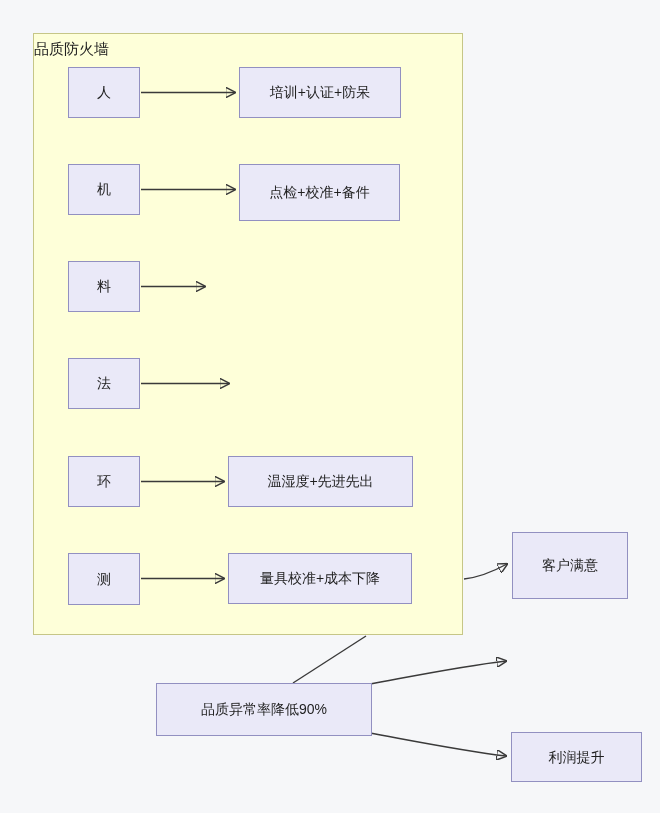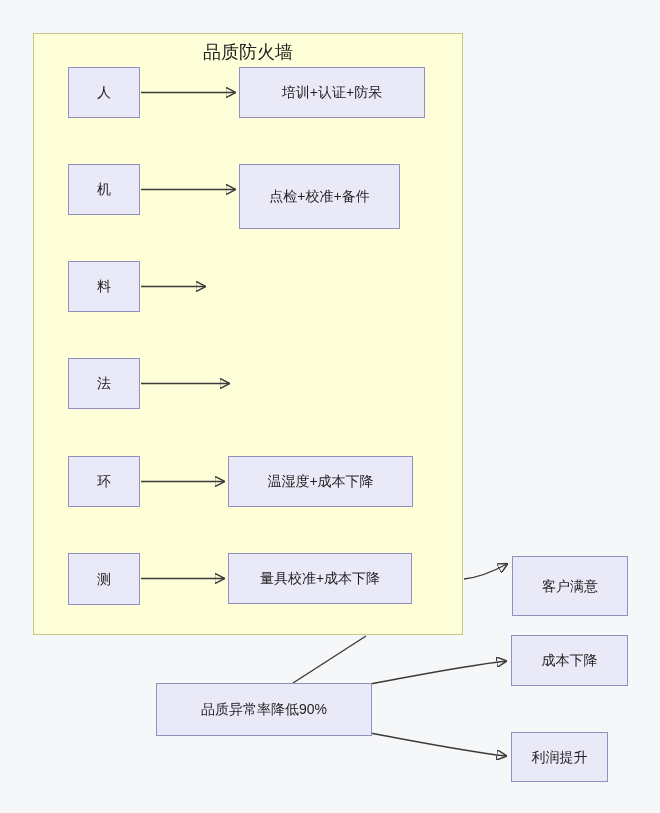--- a/index.html
+++ b/index.html
@@ -20,22 +20,22 @@
     left:33px; top:33px;
     width:430px; height:602px;
     background: var(--container-fill, #feffd9);
     border:1px solid var(--container-border, #c6c687);
     box-sizing:border-box;
   }
   .firewall-title{
     position:absolute;
     left:0; top:6px;
     width:100%;
-    text-align:center;
-    font-size:18px;
+    text-align:left;
+    font-size:15px;
     color:#1f1f1f;
   }
   .node{
     position:absolute;
     display:flex;
     align-items:center;
     justify-content:center;
     box-sizing:border-box;
     background: var(--node-fill, #eae9f8);
     border:1.4px solid var(--node-border, #9290c1);
@@ -83,60 +83,57 @@
     <path d="M293,683 L366,636"></path>
 
     <path d="M342,689 C400,679 455,667 506,661" marker-end="url(#arrow)"></path>
 
     <path d="M342,728 C400,738 455,750 506,756" marker-end="url(#arrow)"></path>
   </svg>
 
   <div class="node" style="left:68px;top:67px;width:72px;height:51px">
     <span>人</span>
   </div>
-  <div class="node" style="left:239px;top:67px;width:186px;height:51px">
+  <div class="node" style="left:239px;top:67px;width:162px;height:51px">
     <span>培训+认证+防呆</span>
   </div>
 
   <div class="node" style="left:68px;top:164px;width:72px;height:51px">
     <span>机</span>
   </div>
-  <div class="node" style="left:239px;top:164px;width:161px;height:65px">
+  <div class="node" style="left:239px;top:164px;width:161px;height:57px">
     <span>点检+校准+备件</span>
   </div>
 
   <div class="node" style="left:68px;top:261px;width:72px;height:51px">
     <span>料</span>
   </div>
 
   <div class="node" style="left:68px;top:358px;width:72px;height:51px">
     <span>法</span>
   </div>
 
   <div class="node" style="left:68px;top:456px;width:72px;height:51px">
     <span>环</span>
   </div>
   <div class="node" style="left:228px;top:456px;width:185px;height:51px">
-    <span>温湿度+成本下降</span>
+    <span>温湿度+先进先出</span>
   </div>
 
   <div class="node" style="left:68px;top:553px;width:72px;height:52px">
     <span>测</span>
   </div>
   <div class="node" style="left:228px;top:553px;width:184px;height:51px">
     <span>量具校准+成本下降</span>
   </div>
 
   <div class="node" style="left:156px;top:683px;width:216px;height:53px">
     <span>品质异常率降低90%</span>
   </div>
 
-  <div class="node" style="left:512px;top:556px;width:116px;height:60px">
+  <div class="node" style="left:512px;top:532px;width:116px;height:67px">
     <span>客户满意</span>
   </div>
-  <div class="node" style="left:511px;top:635px;width:117px;height:51px">
-    <span>成本下降</span>
-  </div>
-  <div class="node" style="left:511px;top:732px;width:97px;height:50px">
+  <div class="node" style="left:511px;top:732px;width:131px;height:50px">
     <span>利润提升</span>
   </div>
 
 </div>
 
 </body></html>

